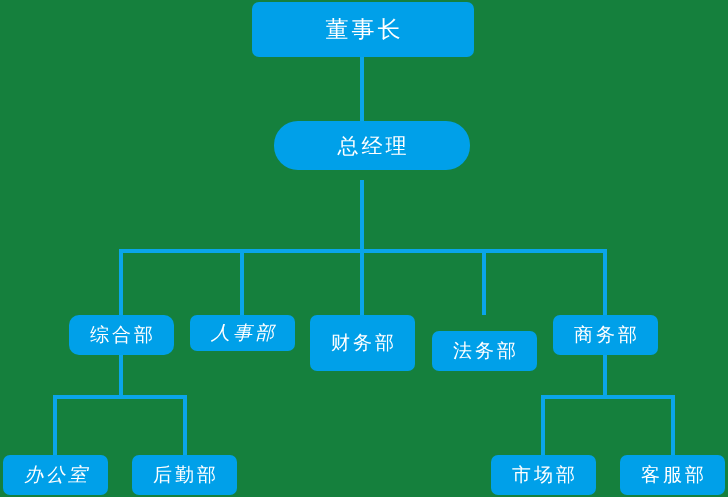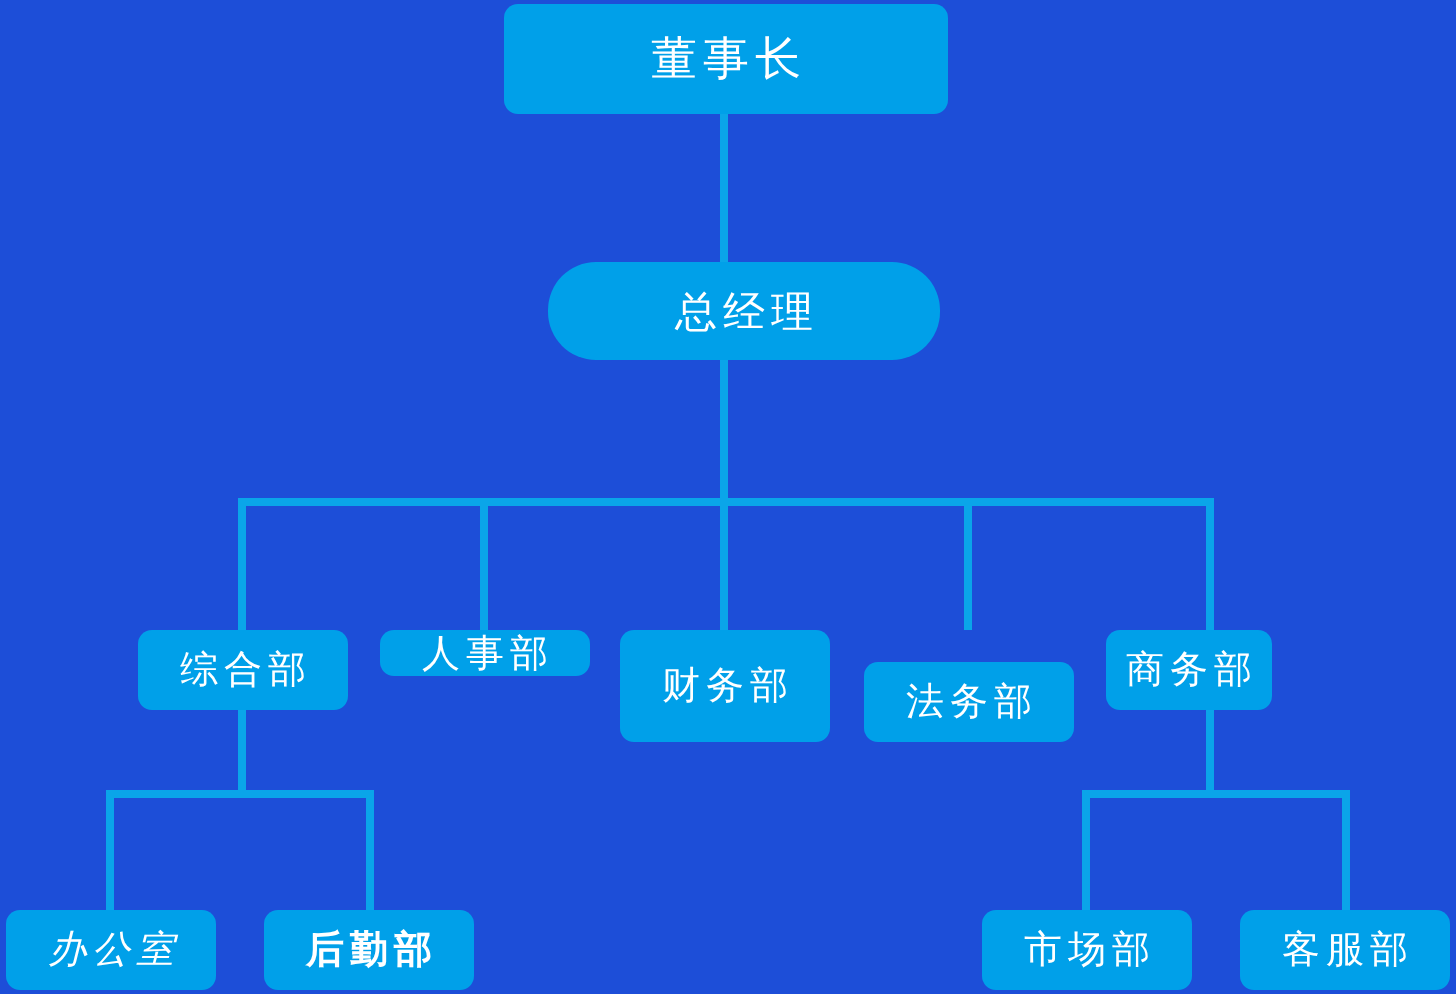--- a/index.html
+++ b/index.html
@@ -7,21 +7,21 @@
     padding: 0;
     background: #ffffff;
   }
   body {
     font-family: "DejaVu Sans", "Liberation Sans", sans-serif;
   }
   #org-chart {
     position: relative;
     width: 728px;
     height: 497px;
-    background: #1d4ed8;
+    background: #15803d;
     overflow: hidden;
   }
   .node {
     position: absolute;
     background: #00a0e9;
     border-radius: 7px;
     color: #ffffff;
     display: flex;
     align-items: center;
     justify-content: center;
@@ -69,26 +69,26 @@
   <div class="conn" style="left:53px; top:395px; width:4px; height:62px;"></div>
   <div class="conn" style="left:183px; top:395px; width:4px; height:62px;"></div>
 
   <div class="conn" style="left:603px; top:355px; width:4px; height:42px;"></div>
   <div class="conn" style="left:541px; top:395px; width:134px; height:4px;"></div>
   <div class="conn" style="left:541px; top:395px; width:4px; height:62px;"></div>
   <div class="conn" style="left:671px; top:395px; width:4px; height:62px;"></div>
 
   <div class="node node-root" style="left:252px; top:2px; width:222px; height:55px;">董事长</div>
 
-  <div class="node node-l2" style="left:274px; top:131px; width:196px; height:49px;border-radius:24px;">总经理</div>
+  <div class="node node-l2" style="left:274px; top:121px; width:196px; height:49px;border-radius:24px;">总经理</div>
 
-  <div class="node node-l3" style="left:69px; top:315px; width:105px; height:40px;">综合部</div>
-  <div class="node node-l3" style="left:190px; top:315px; width:105px; height:23px;">人事部</div>
+  <div class="node node-l3" style="left:69px; top:315px; width:105px; height:40px;border-radius:10px;">综合部</div>
+  <div class="node node-l3" style="left:190px; top:315px; width:105px; height:36px;font-style:italic;">人事部</div>
   <div class="node node-l3" style="left:310px; top:315px; width:105px; height:56px;">财务部</div>
   <div class="node node-l3" style="left:432px; top:315px; width:105px; height:40px;margin-top:16px;">法务部</div>
-  <div class="node node-l3" style="left:553px; top:315px; width:83px; height:40px;">商务部</div>
+  <div class="node node-l3" style="left:553px; top:315px; width:105px; height:40px;">商务部</div>
 
   <div class="node node-l4" style="left:3px; top:455px; width:105px; height:40px;font-style:italic;">办公室</div>
-  <div class="node node-l4" style="left:132px; top:455px; width:105px; height:40px;font-weight:bold;">后勤部</div>
+  <div class="node node-l4" style="left:132px; top:455px; width:105px; height:40px;">后勤部</div>
   <div class="node node-l4" style="left:491px; top:455px; width:105px; height:40px;">市场部</div>
   <div class="node node-l4" style="left:620px; top:455px; width:105px; height:40px;">客服部</div>
 
 </div>
 
 </body></html>

